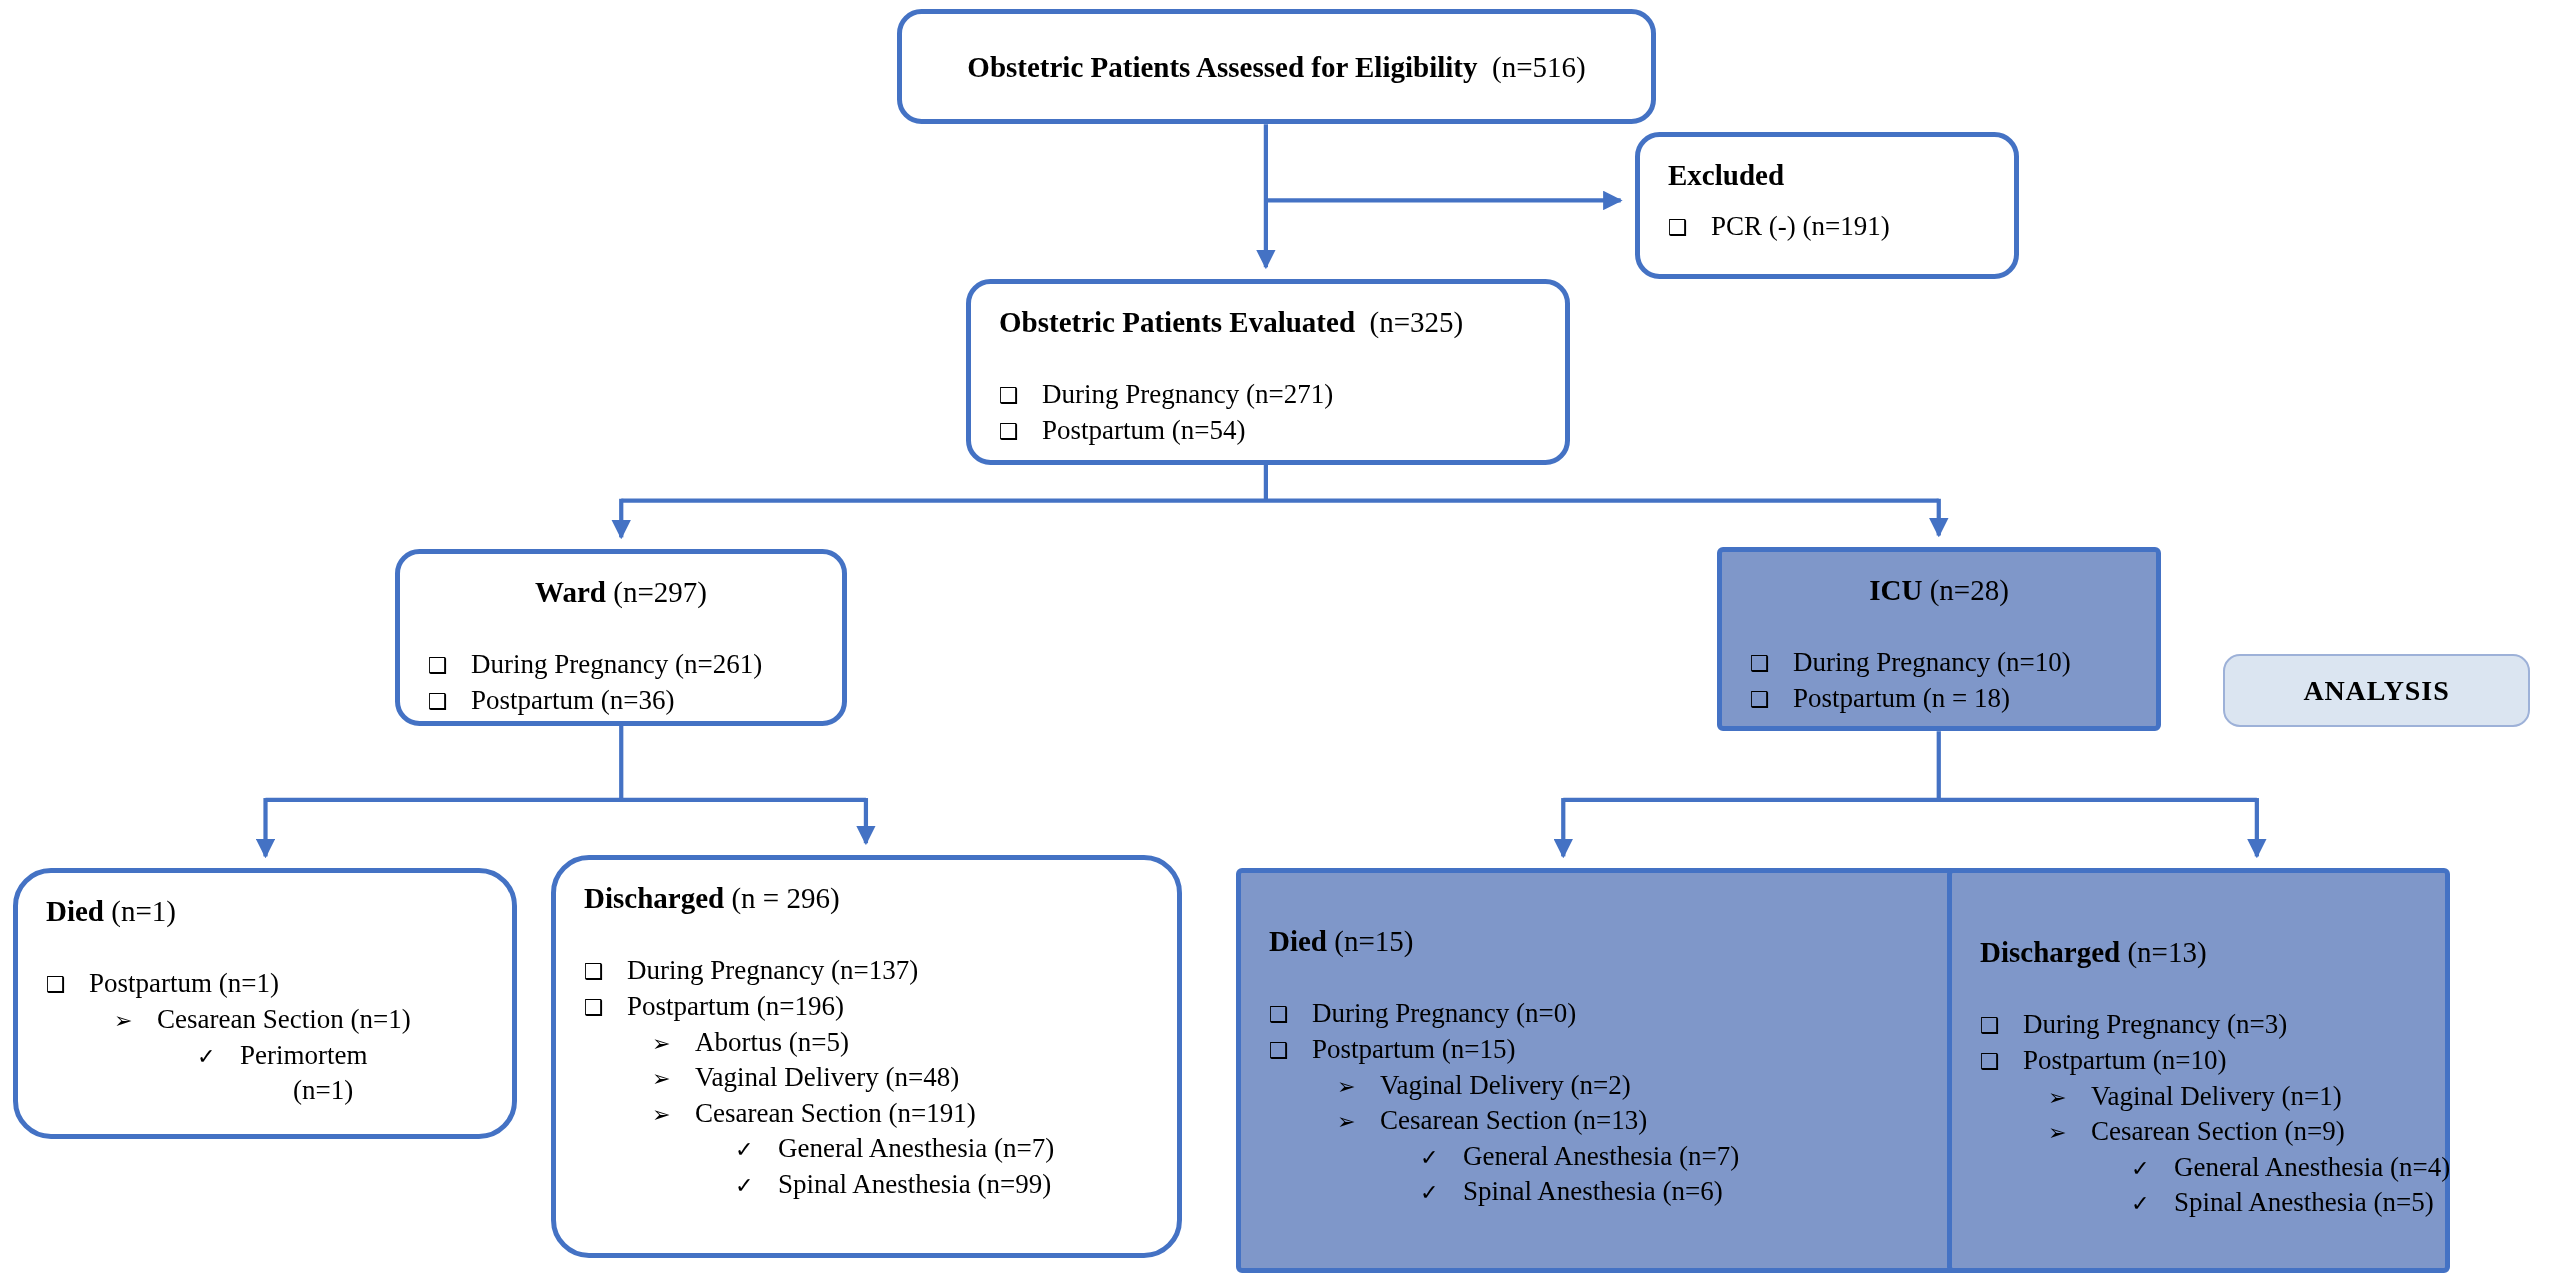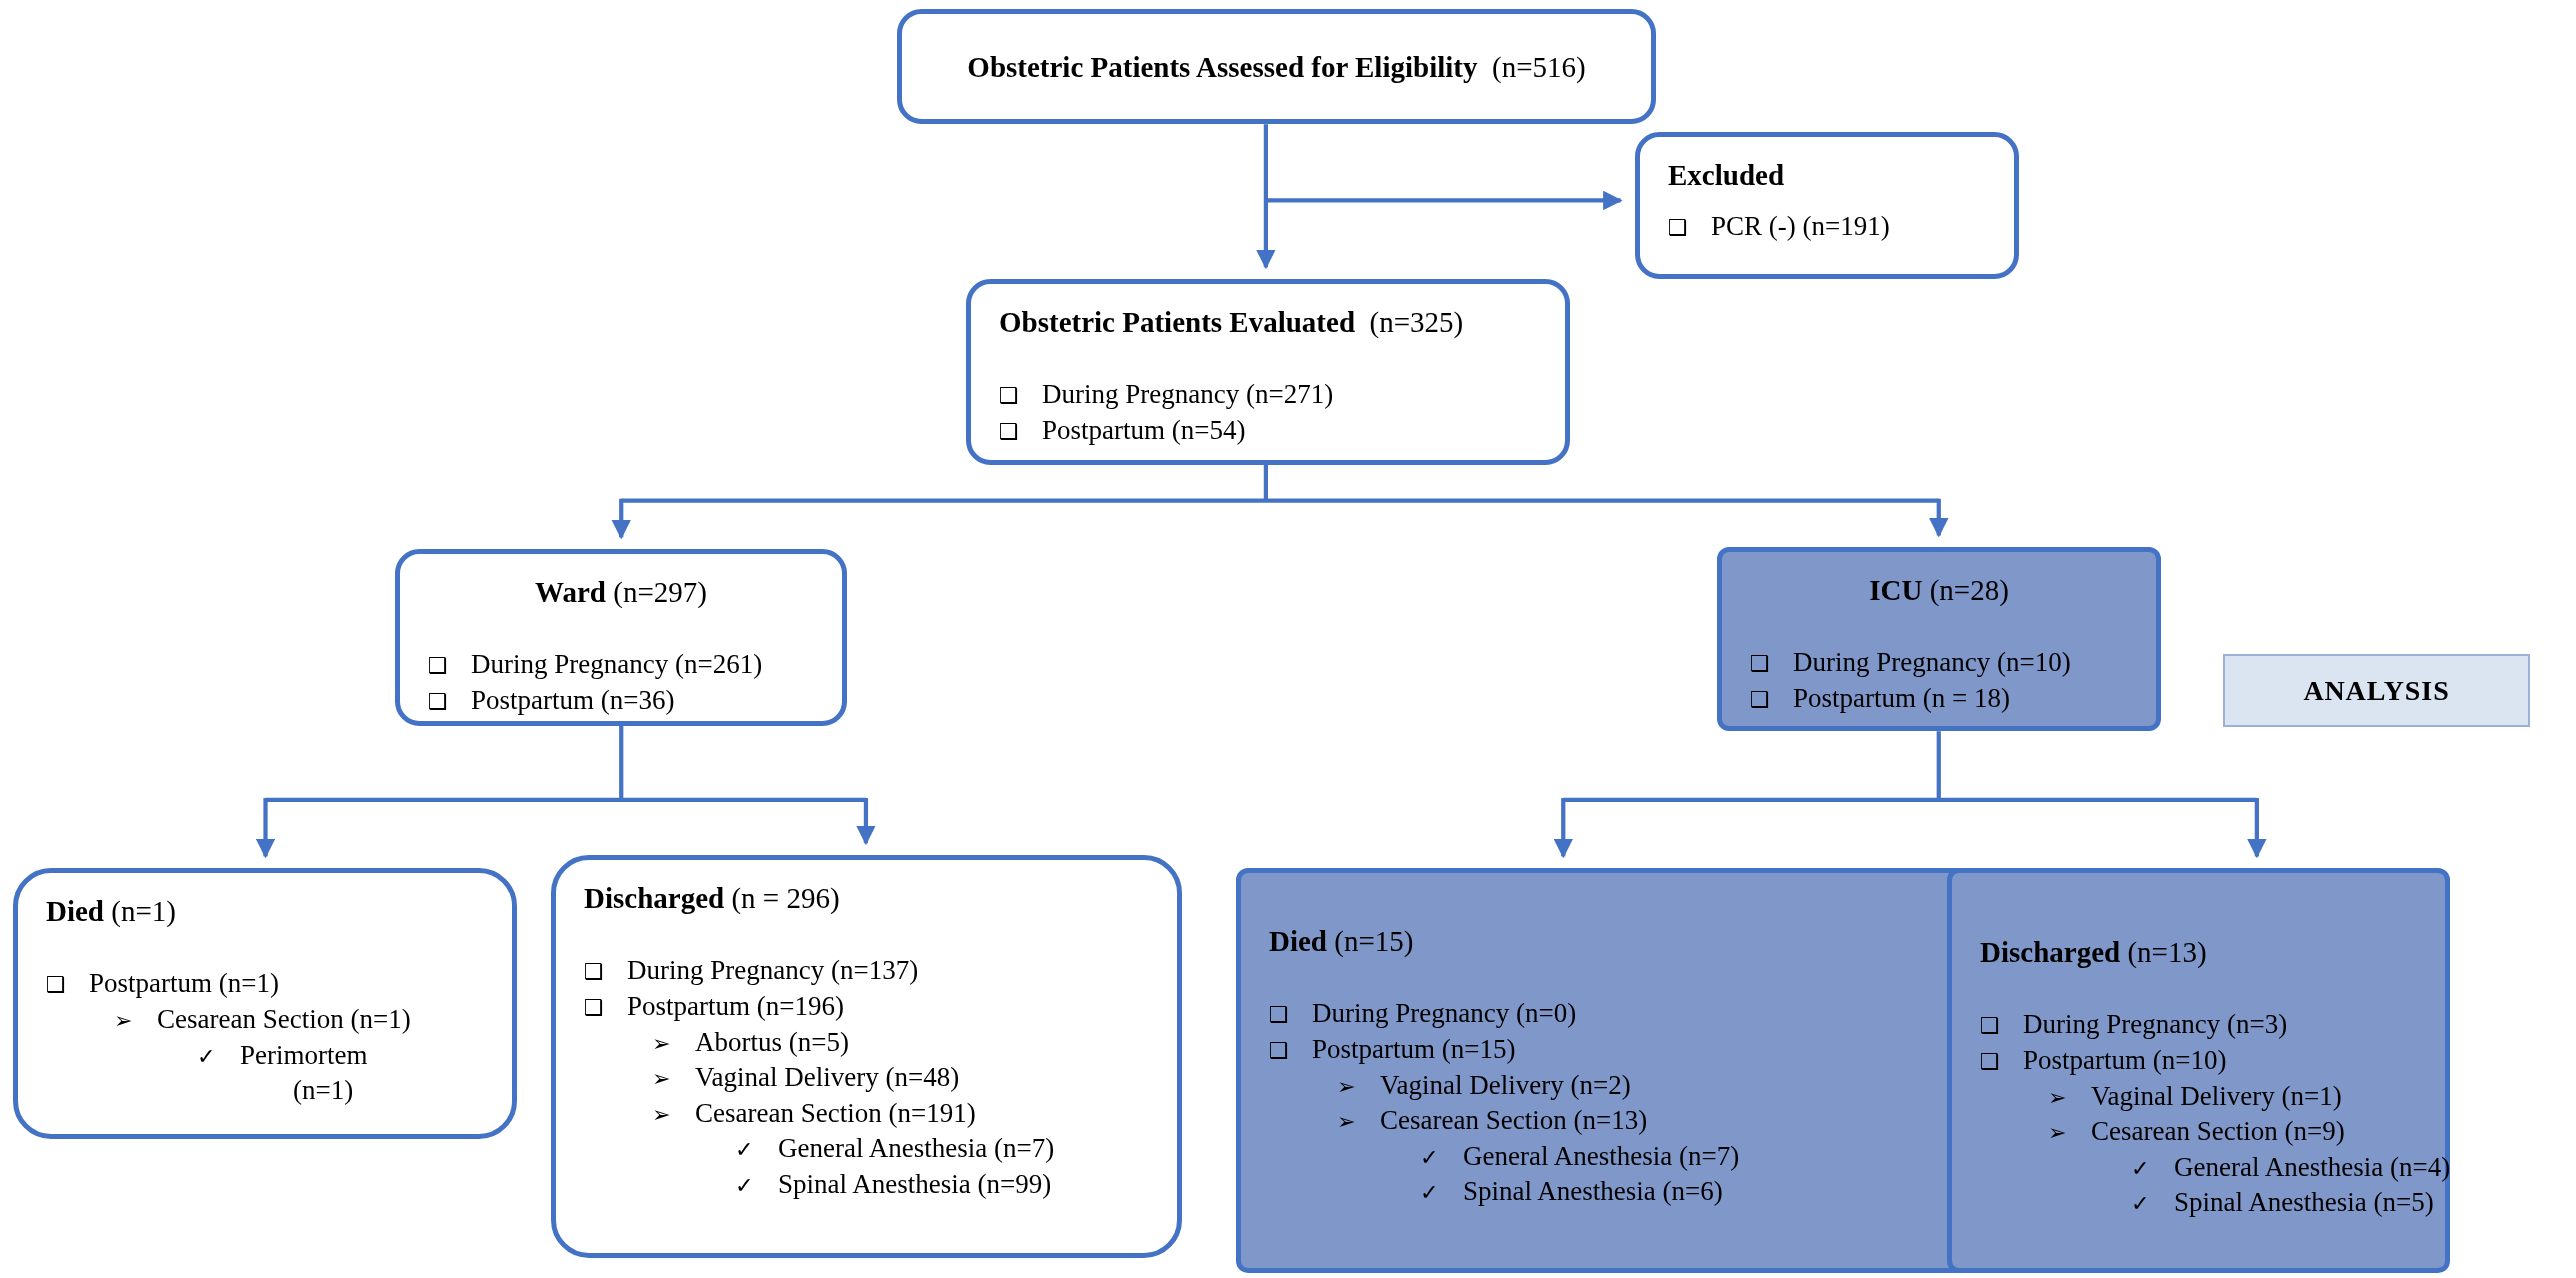--- a/index.html
+++ b/index.html
@@ -15,42 +15,42 @@
   body{font-family:"Liberation Serif", serif; color:var(--text);}
   .canvas{position:relative; width:2576px; height:1278px; background:#fff; overflow:hidden;}
   .connectors{position:absolute; left:0; top:0; width:2576px; height:1278px; z-index:0;}
   .connectors line{stroke:var(--line); stroke-width:4.5; fill:none;}
   marker path{fill:var(--line);}
   .box{
     position:absolute; z-index:1; background:#fff;
     border:5.6px solid var(--box_border); border-radius:24.5px;
     padding:19px 28px; font-size:27px; line-height:1.32;
   }
-  .box.filled{background:var(--blue_fill); border-radius:12px;}
+  .box.filled{background:var(--blue_fill); border-radius:6px;}
   .box.big{border-radius:38px;}
   .vcenter{display:flex; align-items:center; justify-content:center; text-align:center;}
   .title{font-weight:bold; font-size:29px;}
   .title .n{font-weight:normal;}
   .center{text-align:center;}
   .gap{height:36px;}
   .gap-sm{height:15px;}
   .li{white-space:nowrap;}
   .li .b{
     display:inline-block; width:43px;
     font-family:"DejaVu Sans", sans-serif;
     font-size:0.82em;
   }
   .lvl2{padding-left:68px;}
   .lvl3{padding-left:151px;}
   .cont{padding-left:247px;}
   .analysis{
     position:absolute; z-index:1;
     background:var(--analysis_fill);
     border:2.8px solid var(--analysis_border);
-    border-radius:0;
+    border-radius:17px;
     display:flex; align-items:center; justify-content:center;
     font-weight:bold; font-size:28px; letter-spacing:0.9px;
   }
 </style>
 </head>
 <body>
 
 <div class="canvas">
 
   <svg class="connectors" viewBox="0 0 2737 1358" xmlns="http://www.w3.org/2000/svg">

